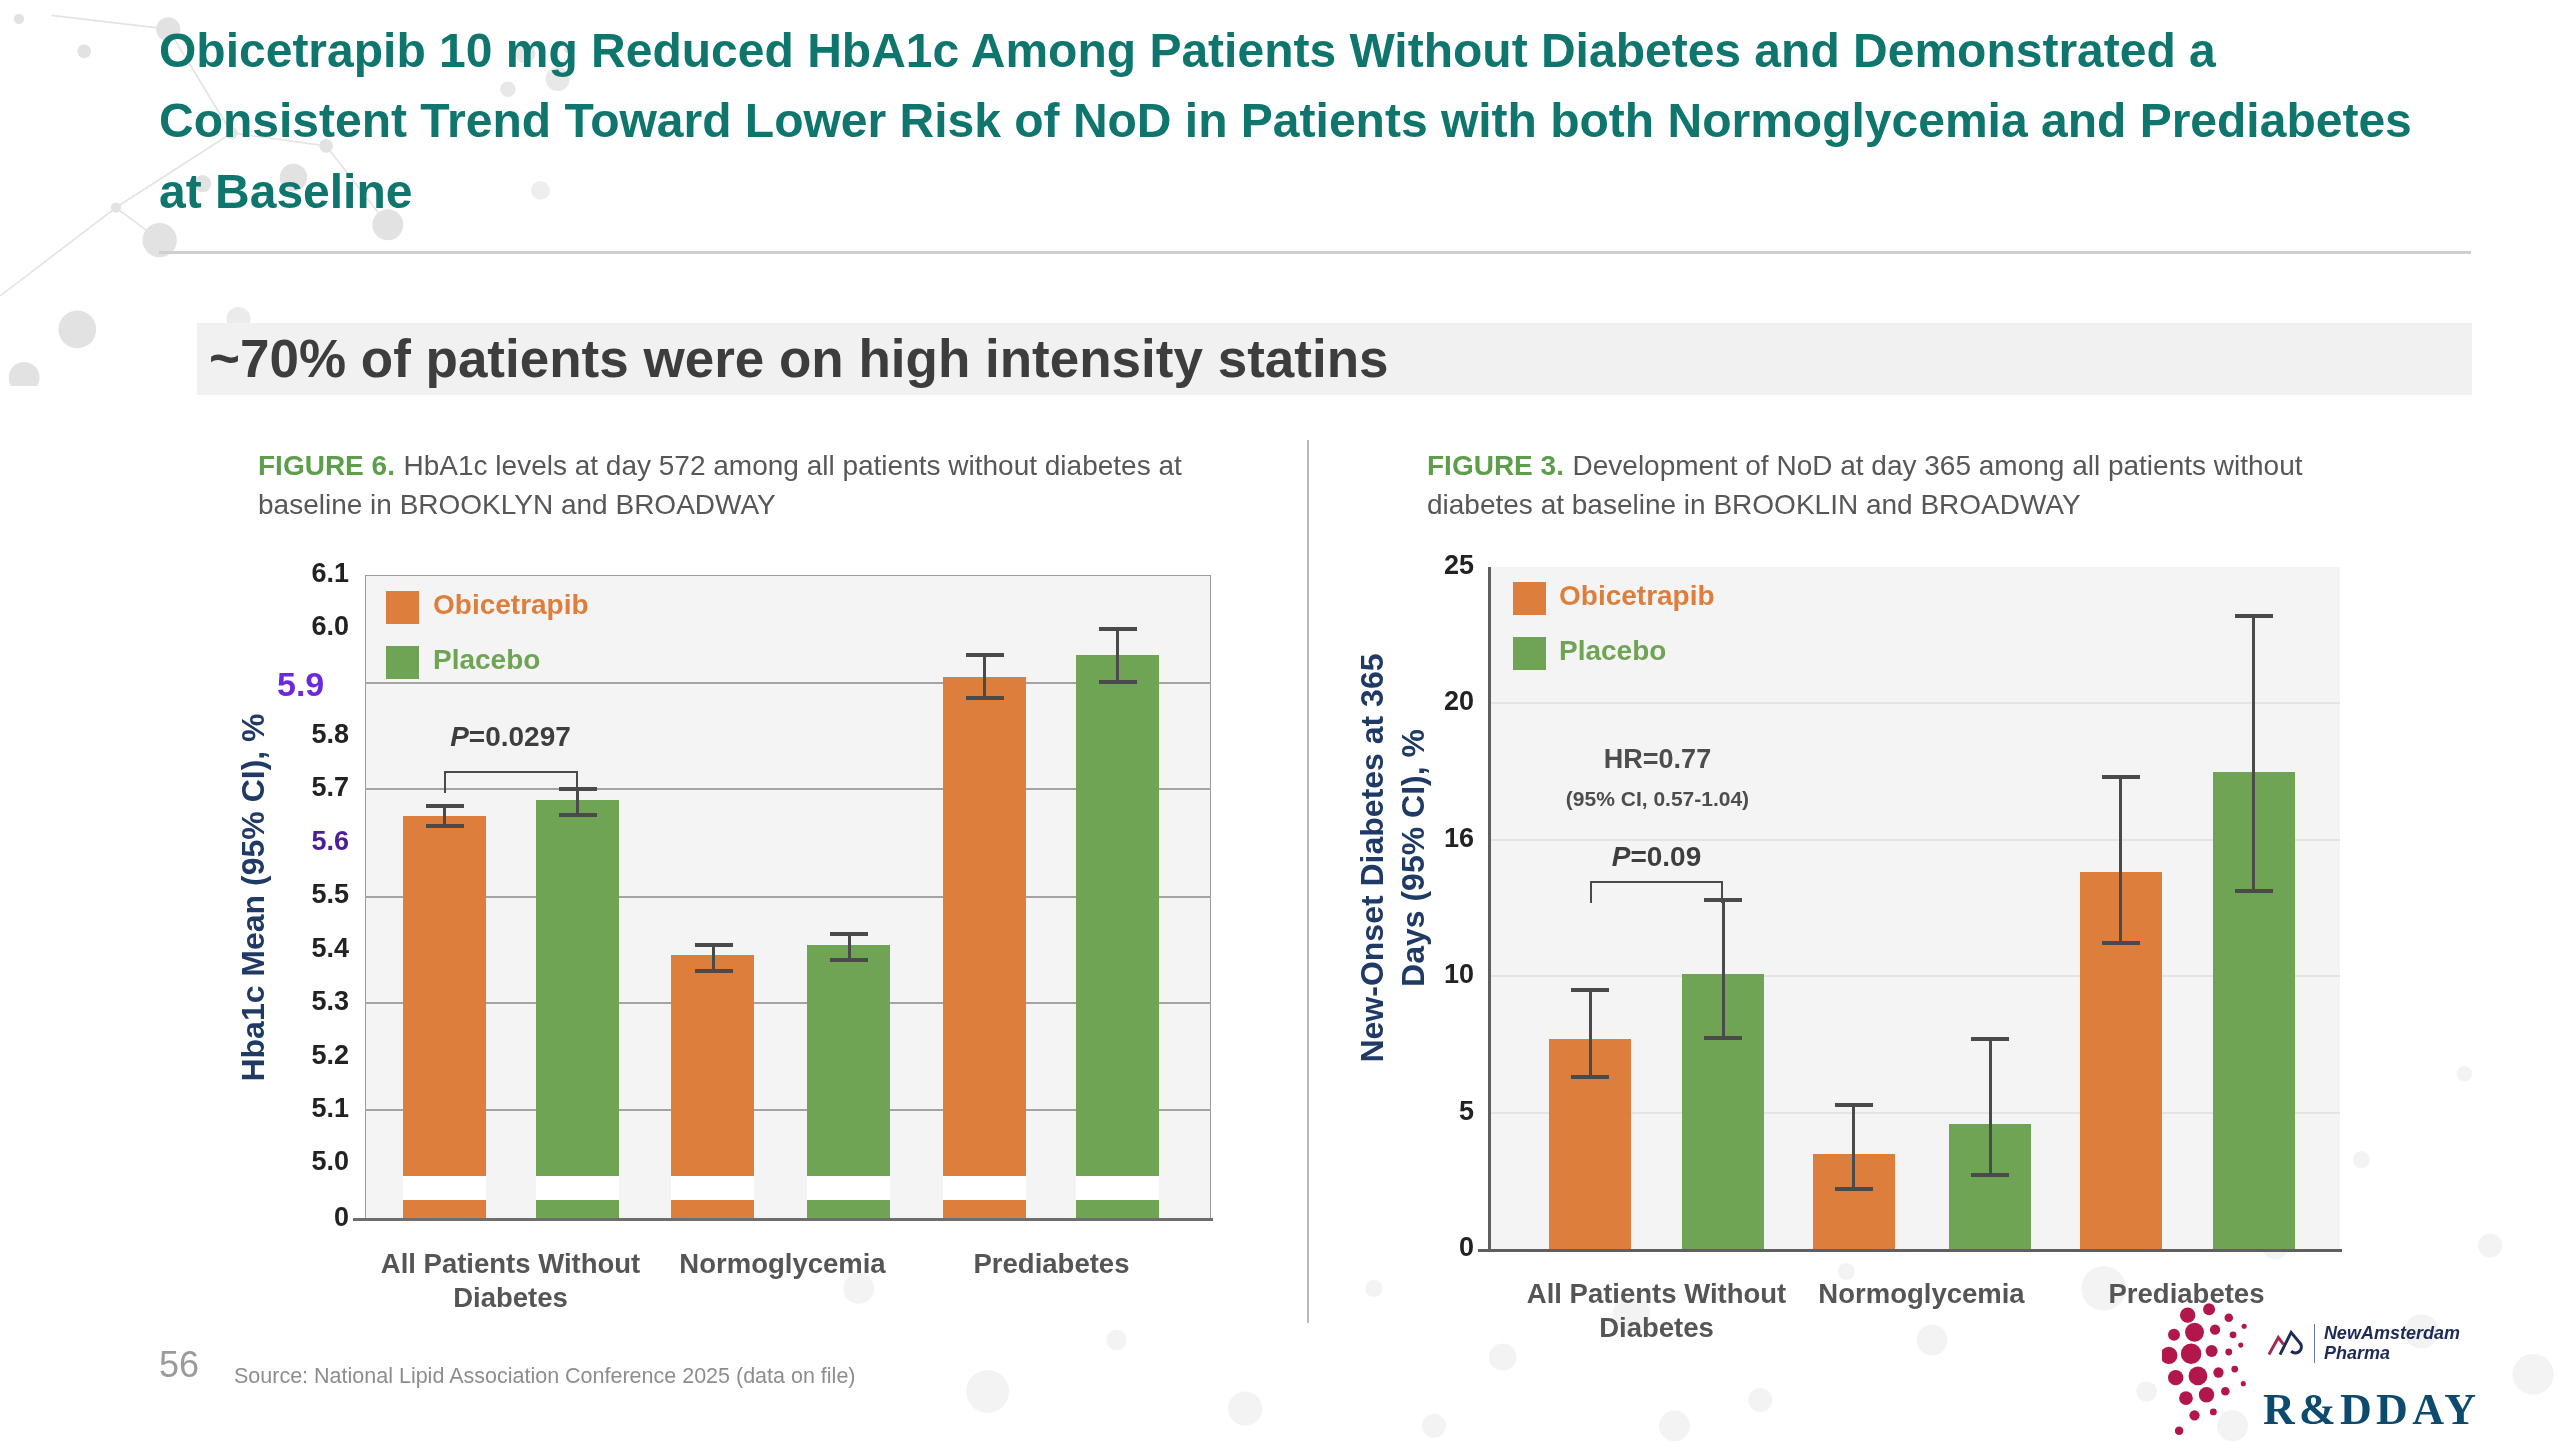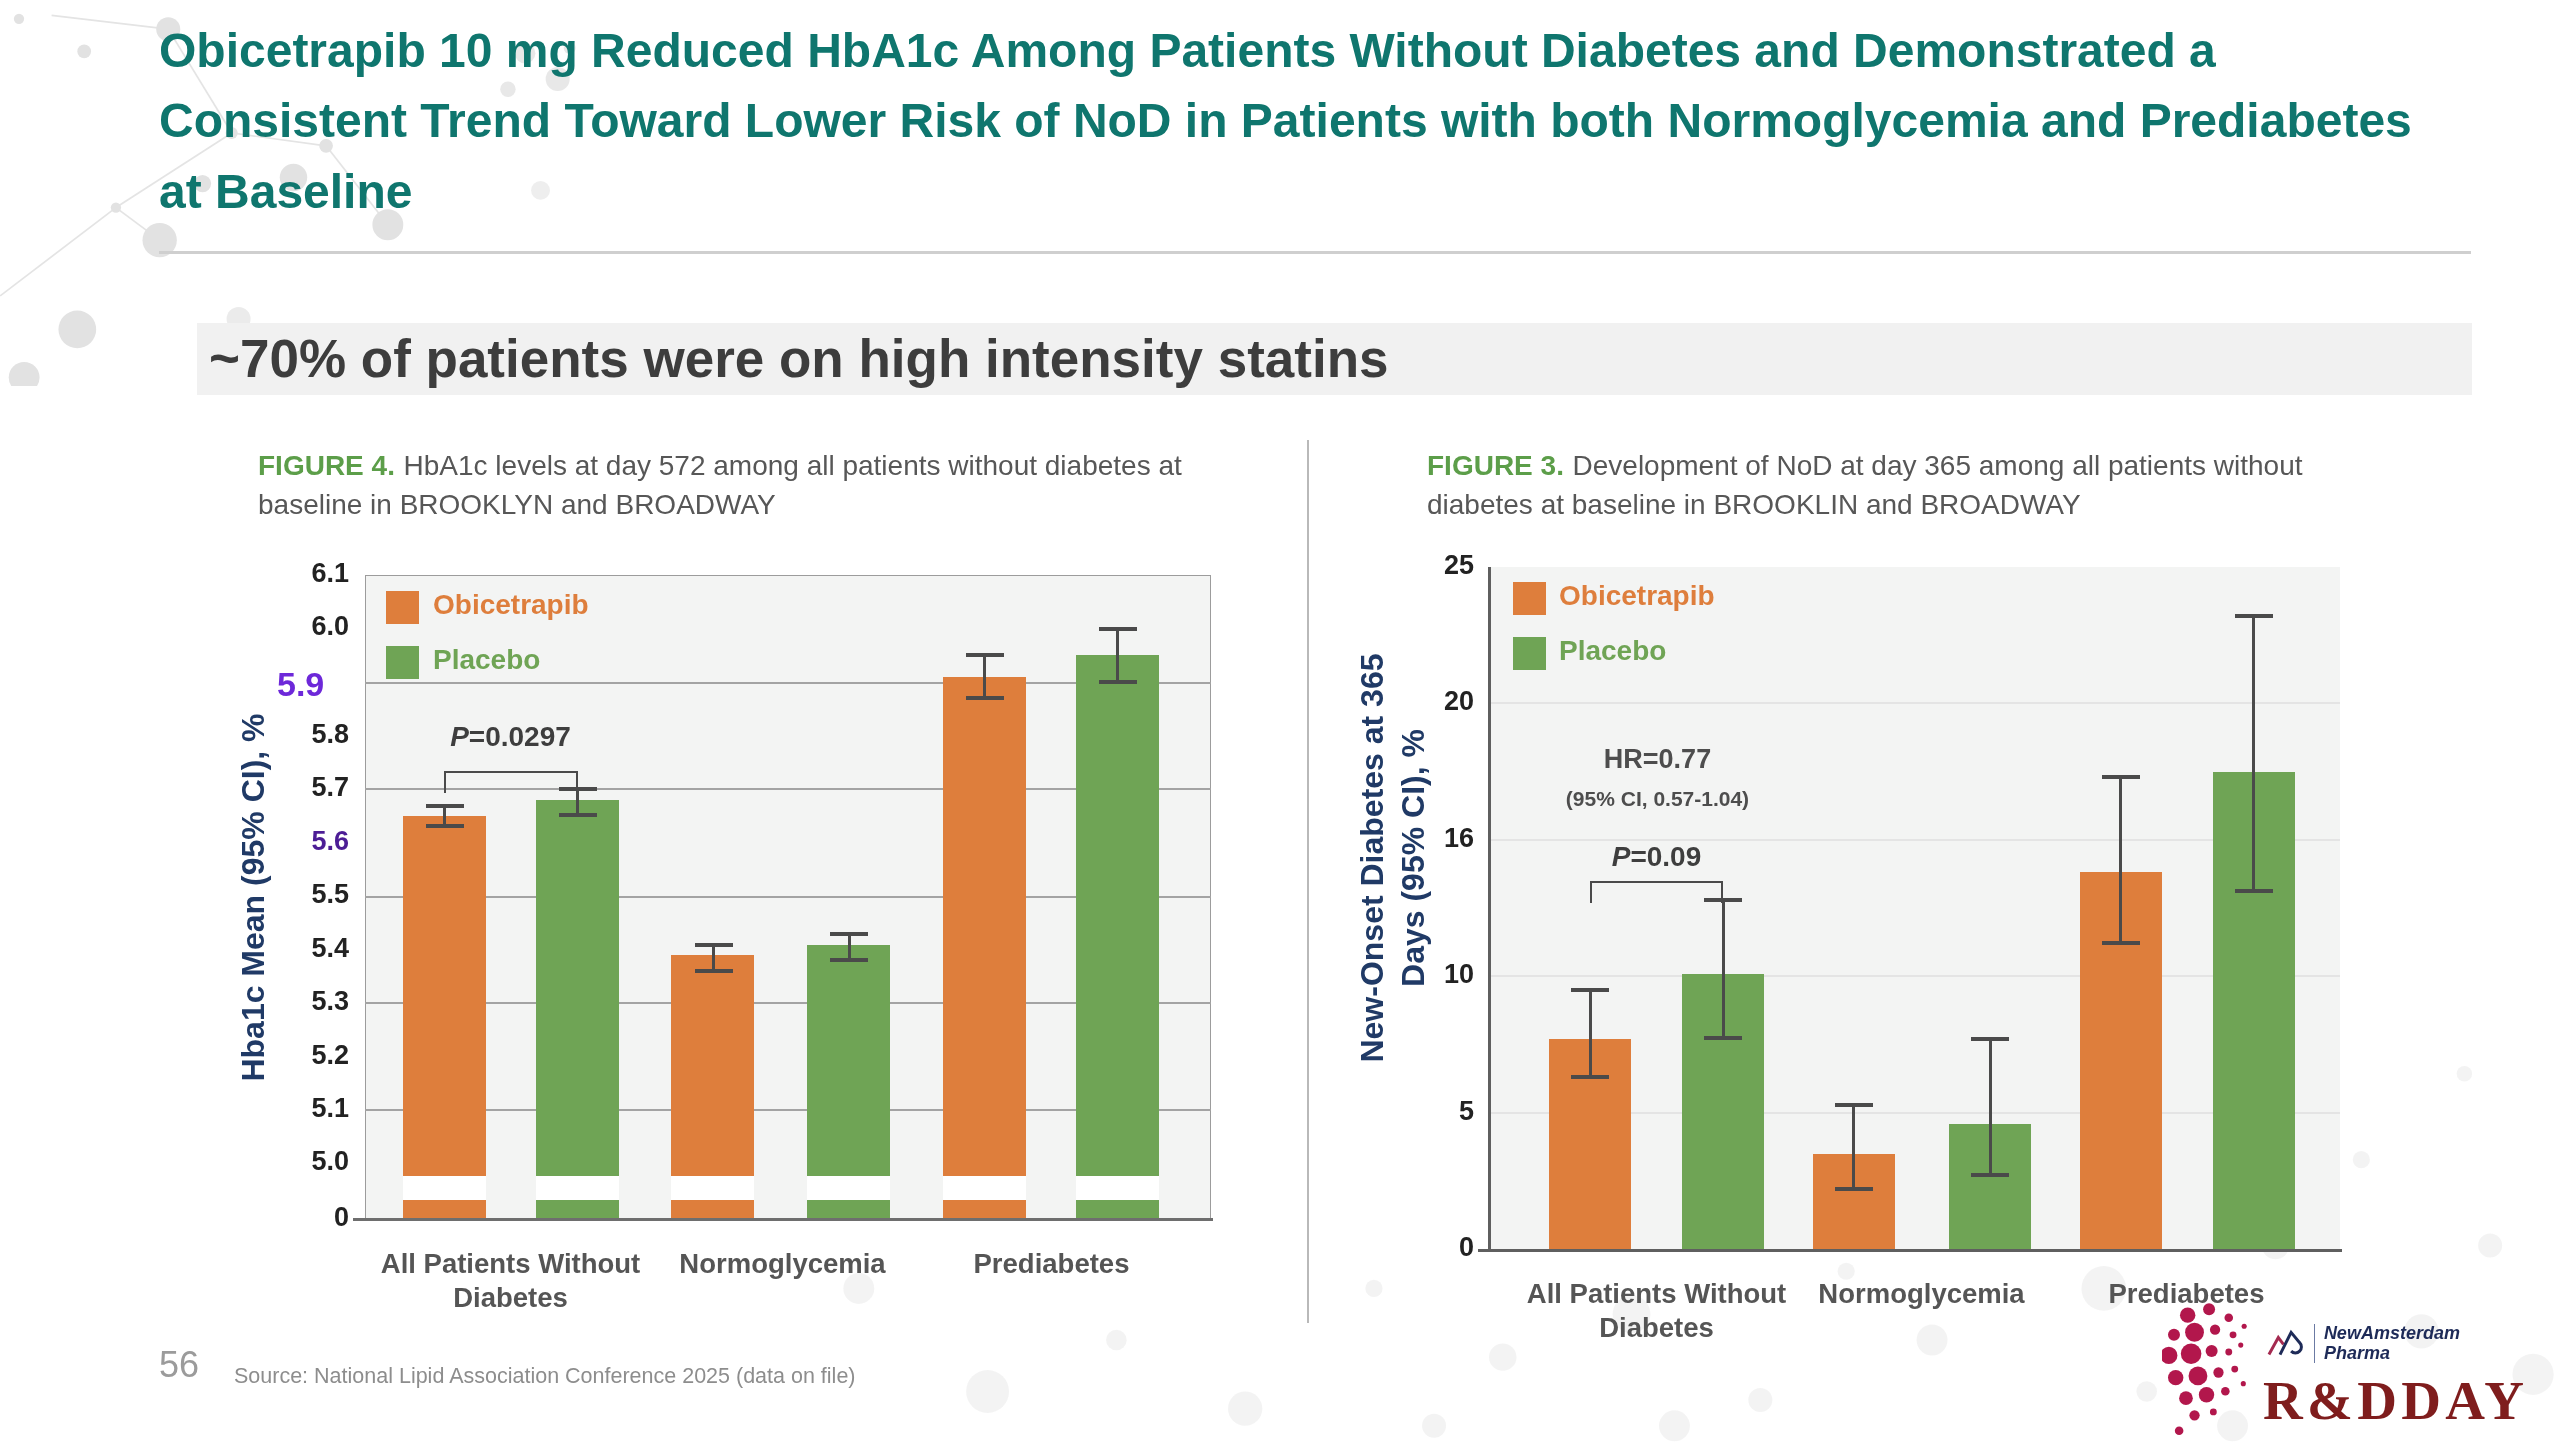--- a/index.html
+++ b/index.html
@@ -17,21 +17,21 @@
   #fig-separator{left:1307px;top:440px;width:1.7px;height:883px;background:#b9b9b9;}
   .ylab{font-size:32px;font-weight:700;color:#203A66;text-align:center;transform:rotate(-90deg);}
   #fig2-ylab{left:-90px;top:877px;width:687px;height:41px;line-height:41px;}
   #fig3-ylab{left:1049px;top:817px;width:687px;height:82px;line-height:41px;}
   #page-number{left:159px;top:1344px;font-size:36px;color:#9b9b9b;}
   #source-note{left:234px;top:1364px;font-size:21.5px;color:#8d8d8d;}
   #logo{left:2162px;top:1302px;width:412px;height:147px;}
   #logo-top{position:absolute;left:105px;top:22px;display:flex;align-items:center;}
   #logo-divider{width:1.7px;height:39px;background:#6b7aa3;margin:0 8.6px 0 8.6px;}
   .co-line{font-size:18px;font-weight:700;color:#1E2B58;line-height:1.08;font-style:italic;}
-  #rdday{position:absolute;left:101px;top:67px;font-family:"Liberation Serif", serif;font-size:55px;font-weight:700;letter-spacing:4.3px;color:#7f1d1d;}
+  #rdday{position:absolute;left:101px;top:82px;font-family:"Liberation Serif", serif;font-size:44px;font-weight:700;letter-spacing:4.3px;color:#0c4a6e;}
   .chart-el{position:absolute;}
 </style>
 </head>
 <body>
 
 <div id="slide">
 
   <svg class="abs" style="left:0;top:0;" width="635" height="386" viewBox="0 0 740 450">
     <g stroke="#e4e4e4" stroke-width="2" fill="none">
       <line x1="0" y1="345" x2="135" y2="242"></line>
@@ -93,21 +93,21 @@
   </svg>
 
   <div class="abs" id="title">Obicetrapib 10 mg Reduced HbA1c Among Patients Without Diabetes and Demonstrated a Consistent Trend Toward Lower Risk of NoD in Patients with both Normoglycemia and Prediabetes at Baseline</div>
   <div class="abs" id="title-divider"></div>
 
   <div class="abs" id="banner">
     <div id="banner-text">~70% of patients were on high intensity statins</div>
   </div>
 
   <div class="abs caption" id="fig2-caption">
-    <span class="figlab">FIGURE 4.</span><span>HbA1c levels at day 572 among all patients without diabetes at baseline in BROOKLYN and BROADWAY</span>
+    <span class="figlab">FIGURE 6.</span><span>HbA1c levels at day 572 among all patients without diabetes at baseline in BROOKLYN and BROADWAY</span>
   </div>
   <div class="abs caption" id="fig3-caption">
     <span class="figlab">FIGURE 3.</span><span>Development of NoD at day 365 among all patients without diabetes at baseline in BROOKLIN and BROADWAY</span>
   </div>
 
   <div class="abs" id="fig-separator"></div>
 
   <div class="abs ylab" id="fig2-ylab">Hba1c Mean (95% CI), %</div>
   <div class="abs ylab" id="fig3-ylab">
     <div>New-Onset Diabetes at 365</div>

